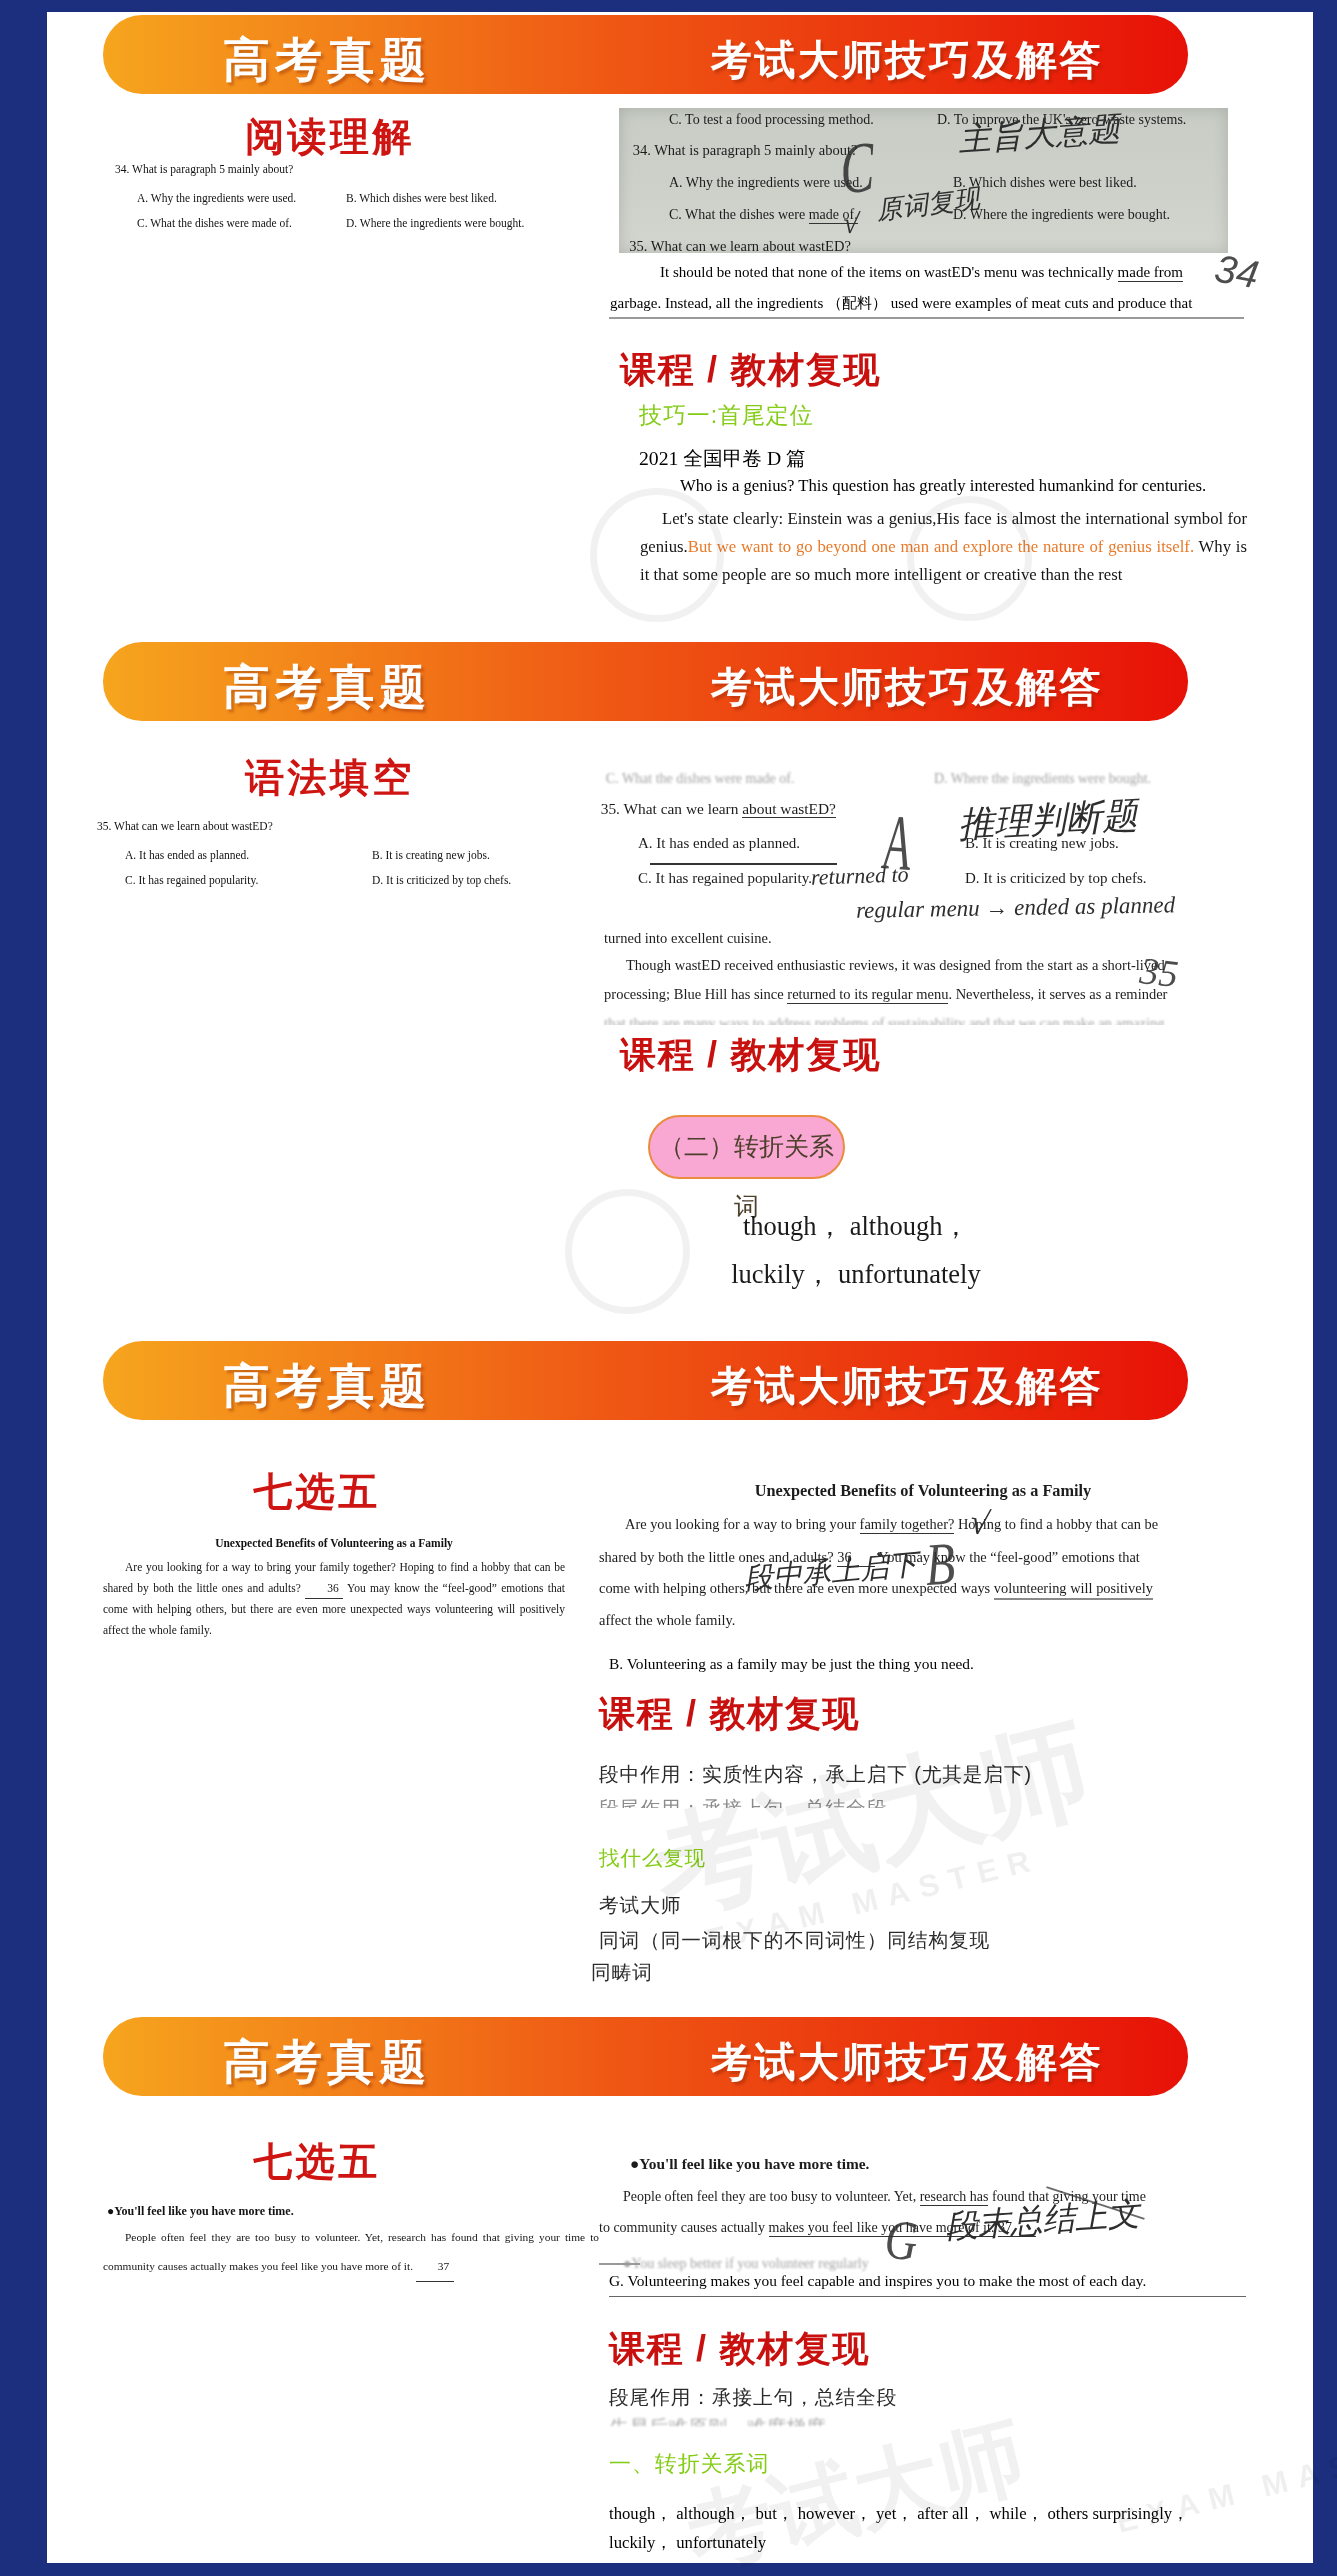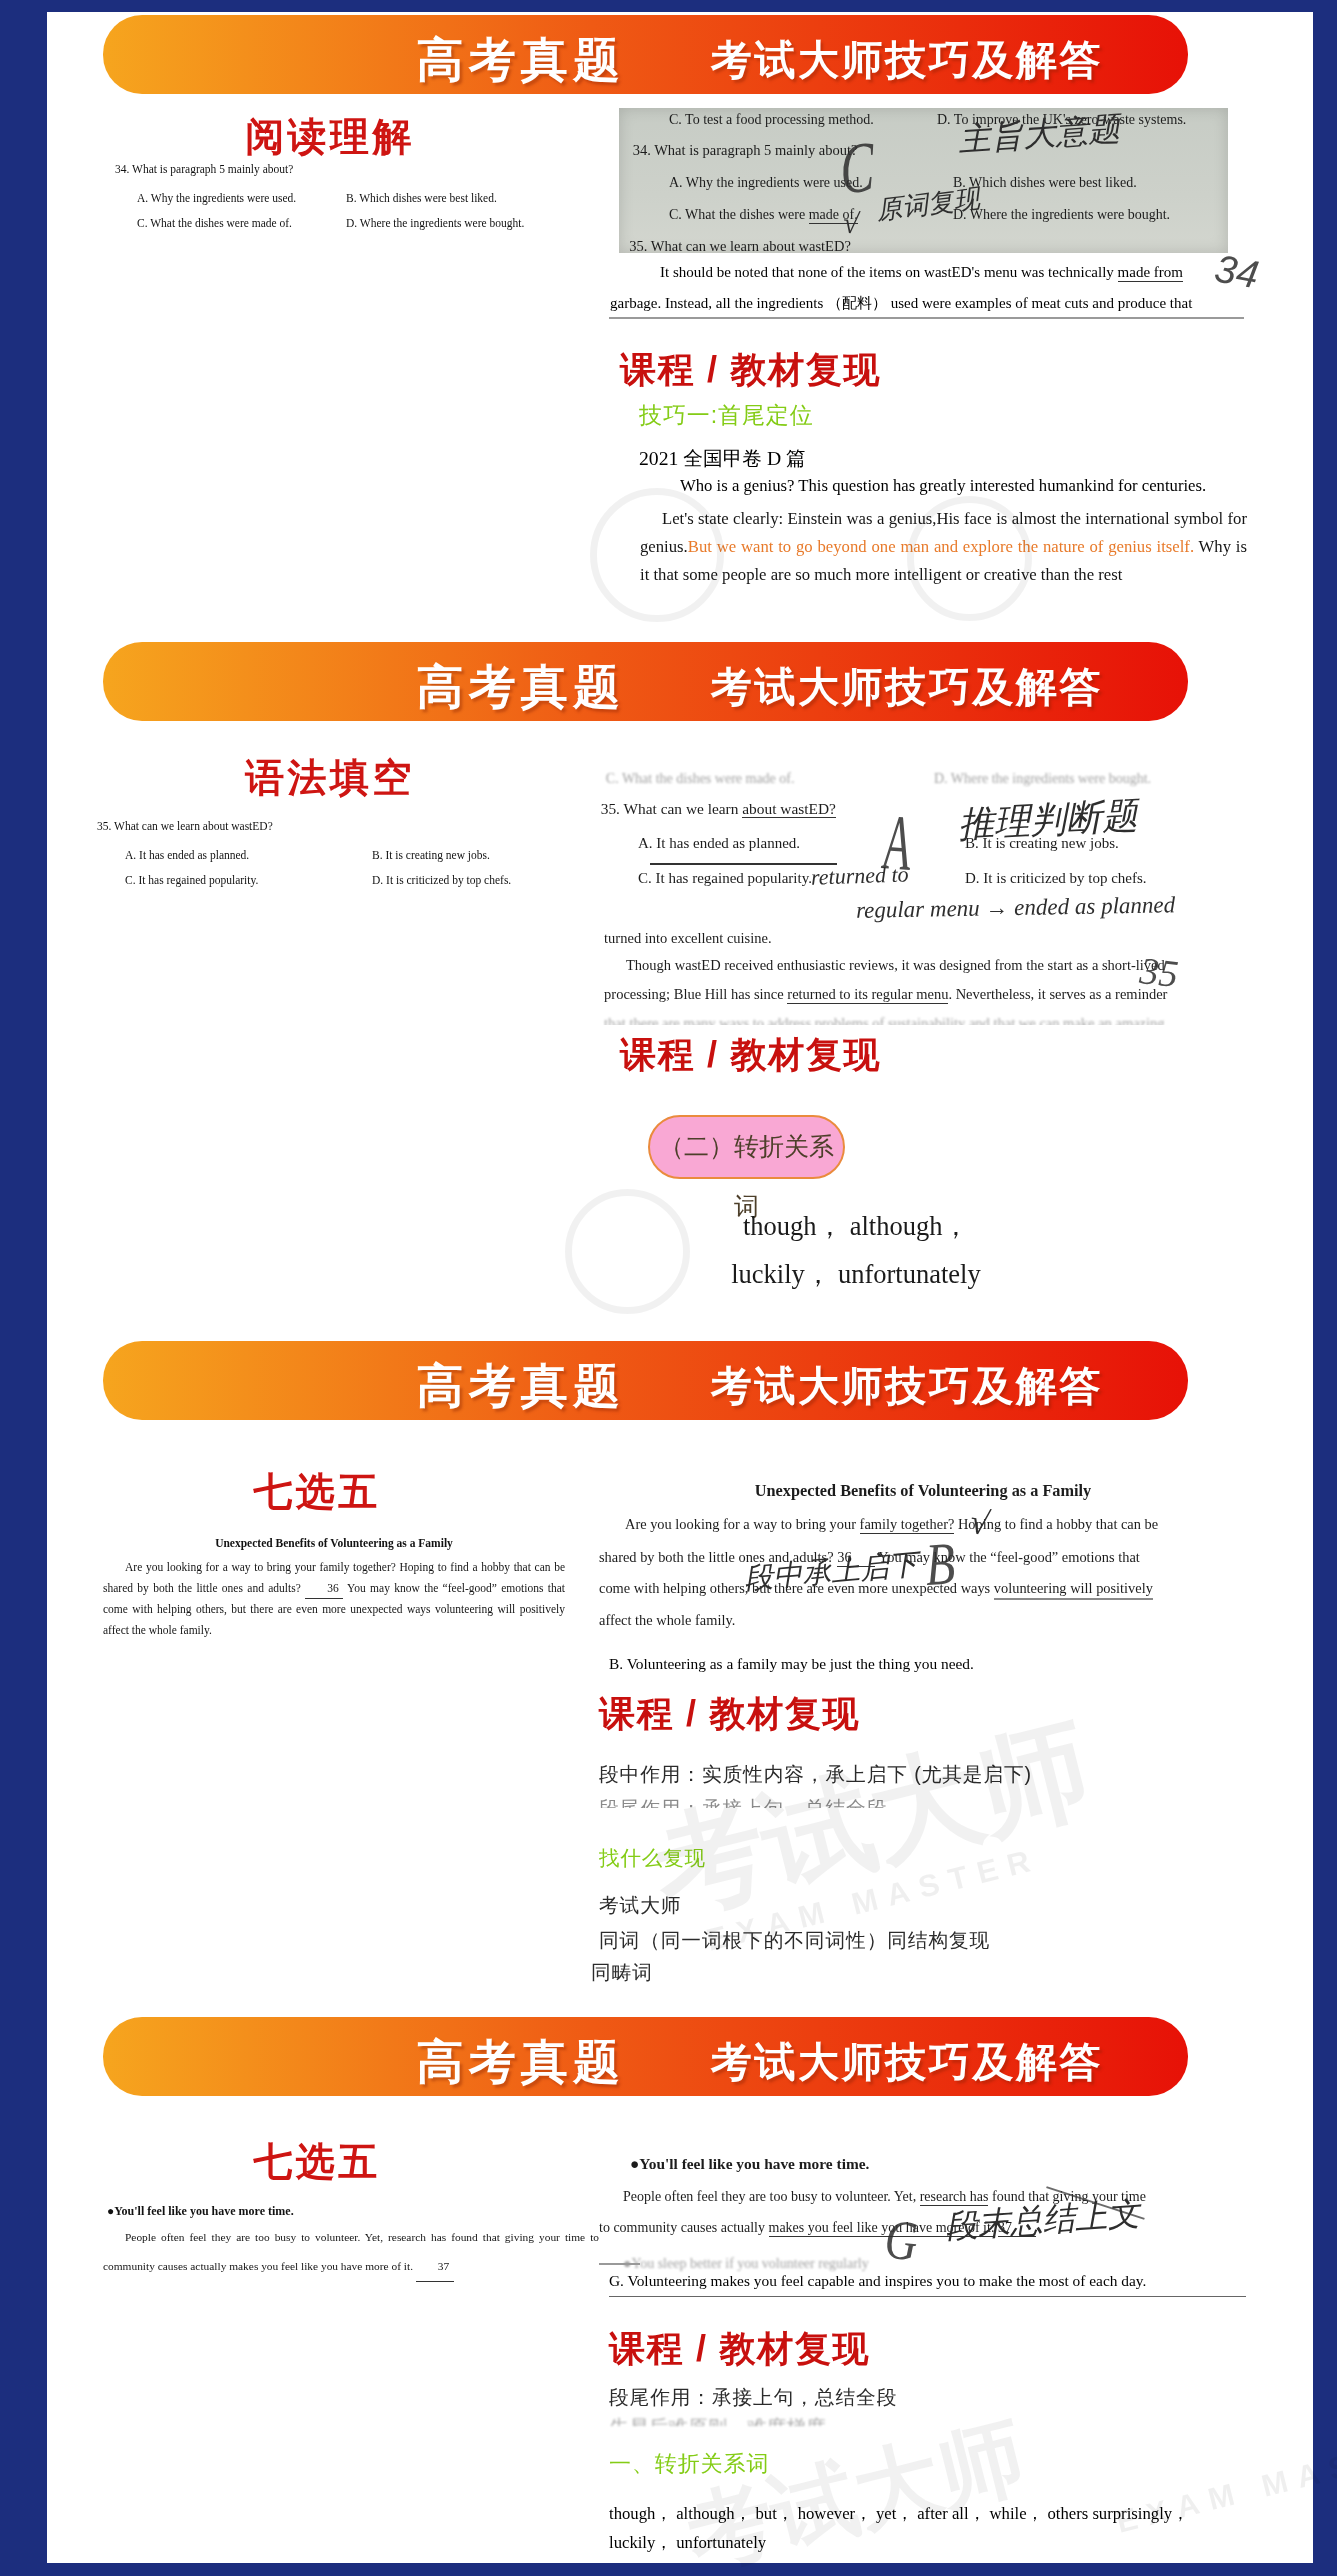--- a/index.html
+++ b/index.html
@@ -4,21 +4,21 @@
 <style>
   html,body{margin:0;padding:0;}
   body{font-family:"Liberation Sans",sans-serif;}
   .page{position:relative;width:1337px;height:2576px;background:#1c2e7e;overflow:hidden;}
   .canvas{position:absolute;left:47px;top:12px;width:1266px;height:2551px;background:#ffffff;}
   .line{position:absolute;white-space:nowrap;}
   .serif{font-family:"Liberation Serif",serif;}
   
   .banner{position:absolute;left:103px;width:1085px;height:79px;border-radius:39px;
           background:linear-gradient(90deg,#f6a51e 0%,#ef5a14 45%,#e71107 100%);}
-  .banner-left{position:absolute;left:120px;top:13.7px;width:402px;text-align:right;
+  .banner-left{position:absolute;left:120px;top:13.7px;width:402px;text-align:left;
           font-size:47px;font-weight:900;color:#fff;letter-spacing:5.1px;
           text-shadow:2.6px 3.4px 2.6px rgba(130,30,0,.35);}
   .banner-right{position:absolute;left:530px;top:18px;width:548px;text-align:center;
           font-size:41px;font-weight:900;color:#fff;letter-spacing:2.6px;
           text-shadow:2.6px 3.4px 2.6px rgba(130,30,0,.35);}
   
   .sec-tag{position:absolute;width:394px;text-align:center;font-size:39px;font-weight:900;
           color:#ce1512;letter-spacing:3.4px;}
   .course-h{position:absolute;font-size:36px;font-weight:900;color:#c8100e;letter-spacing:1.7px;}
   

